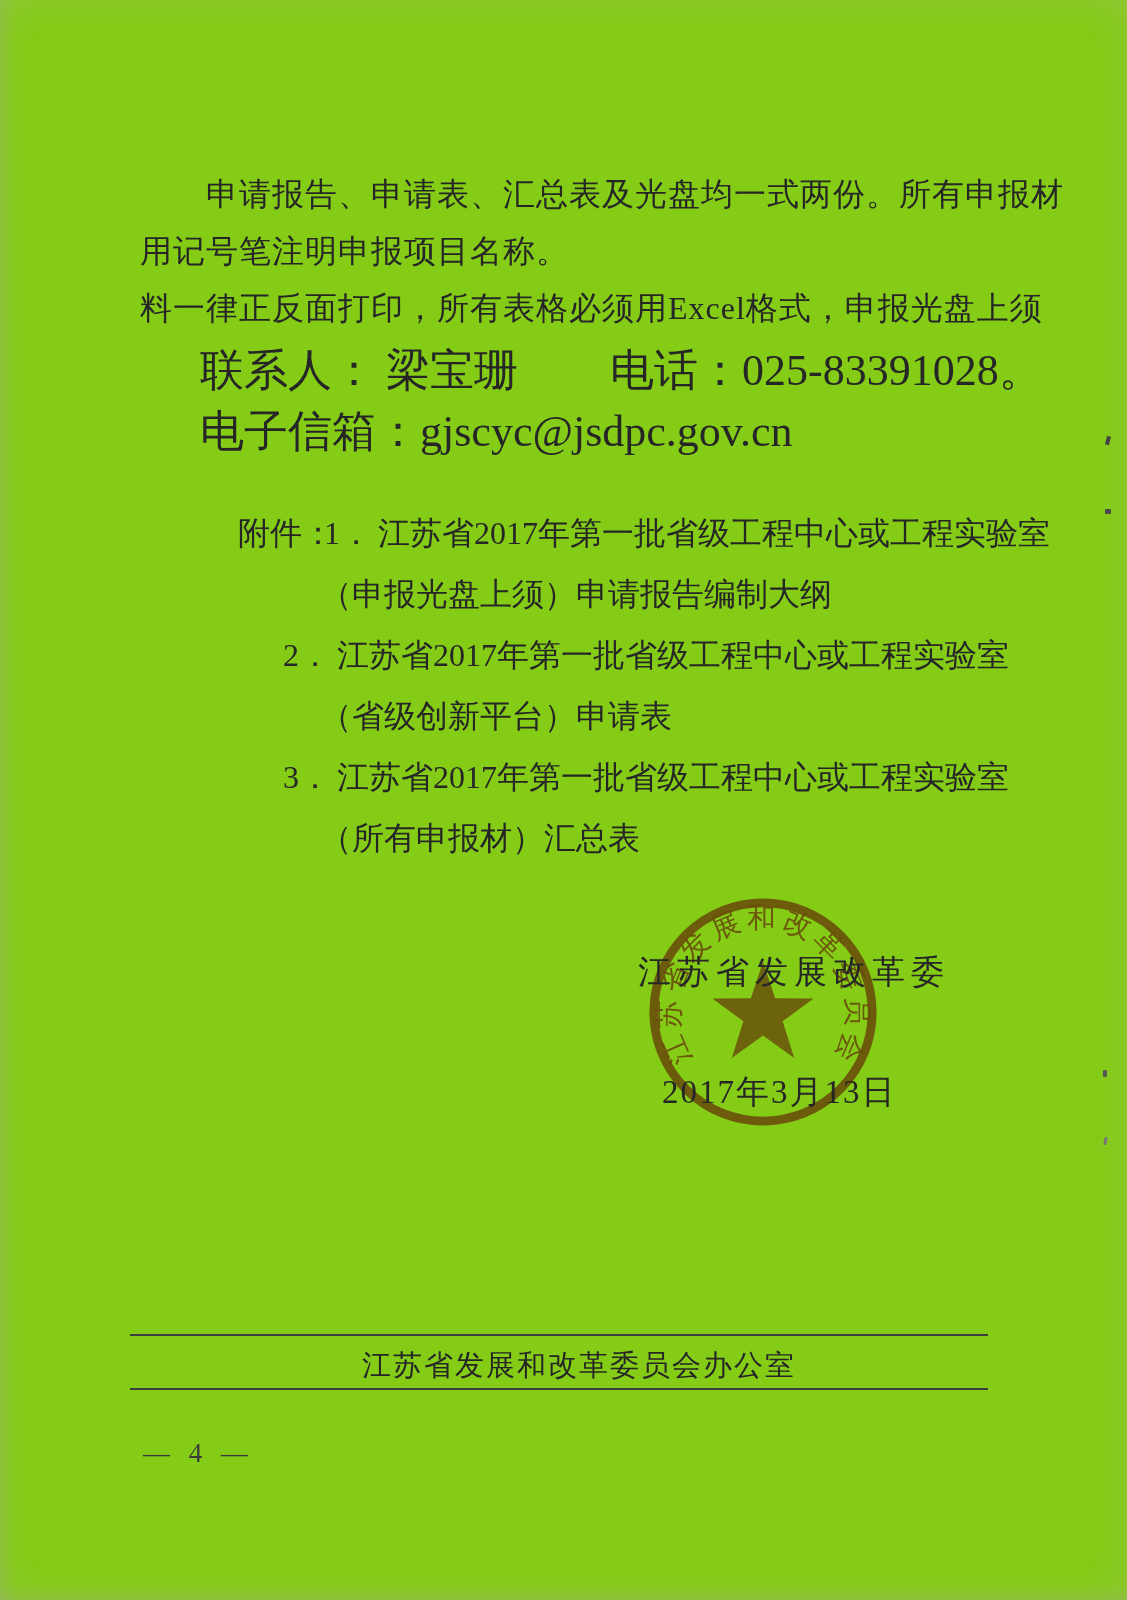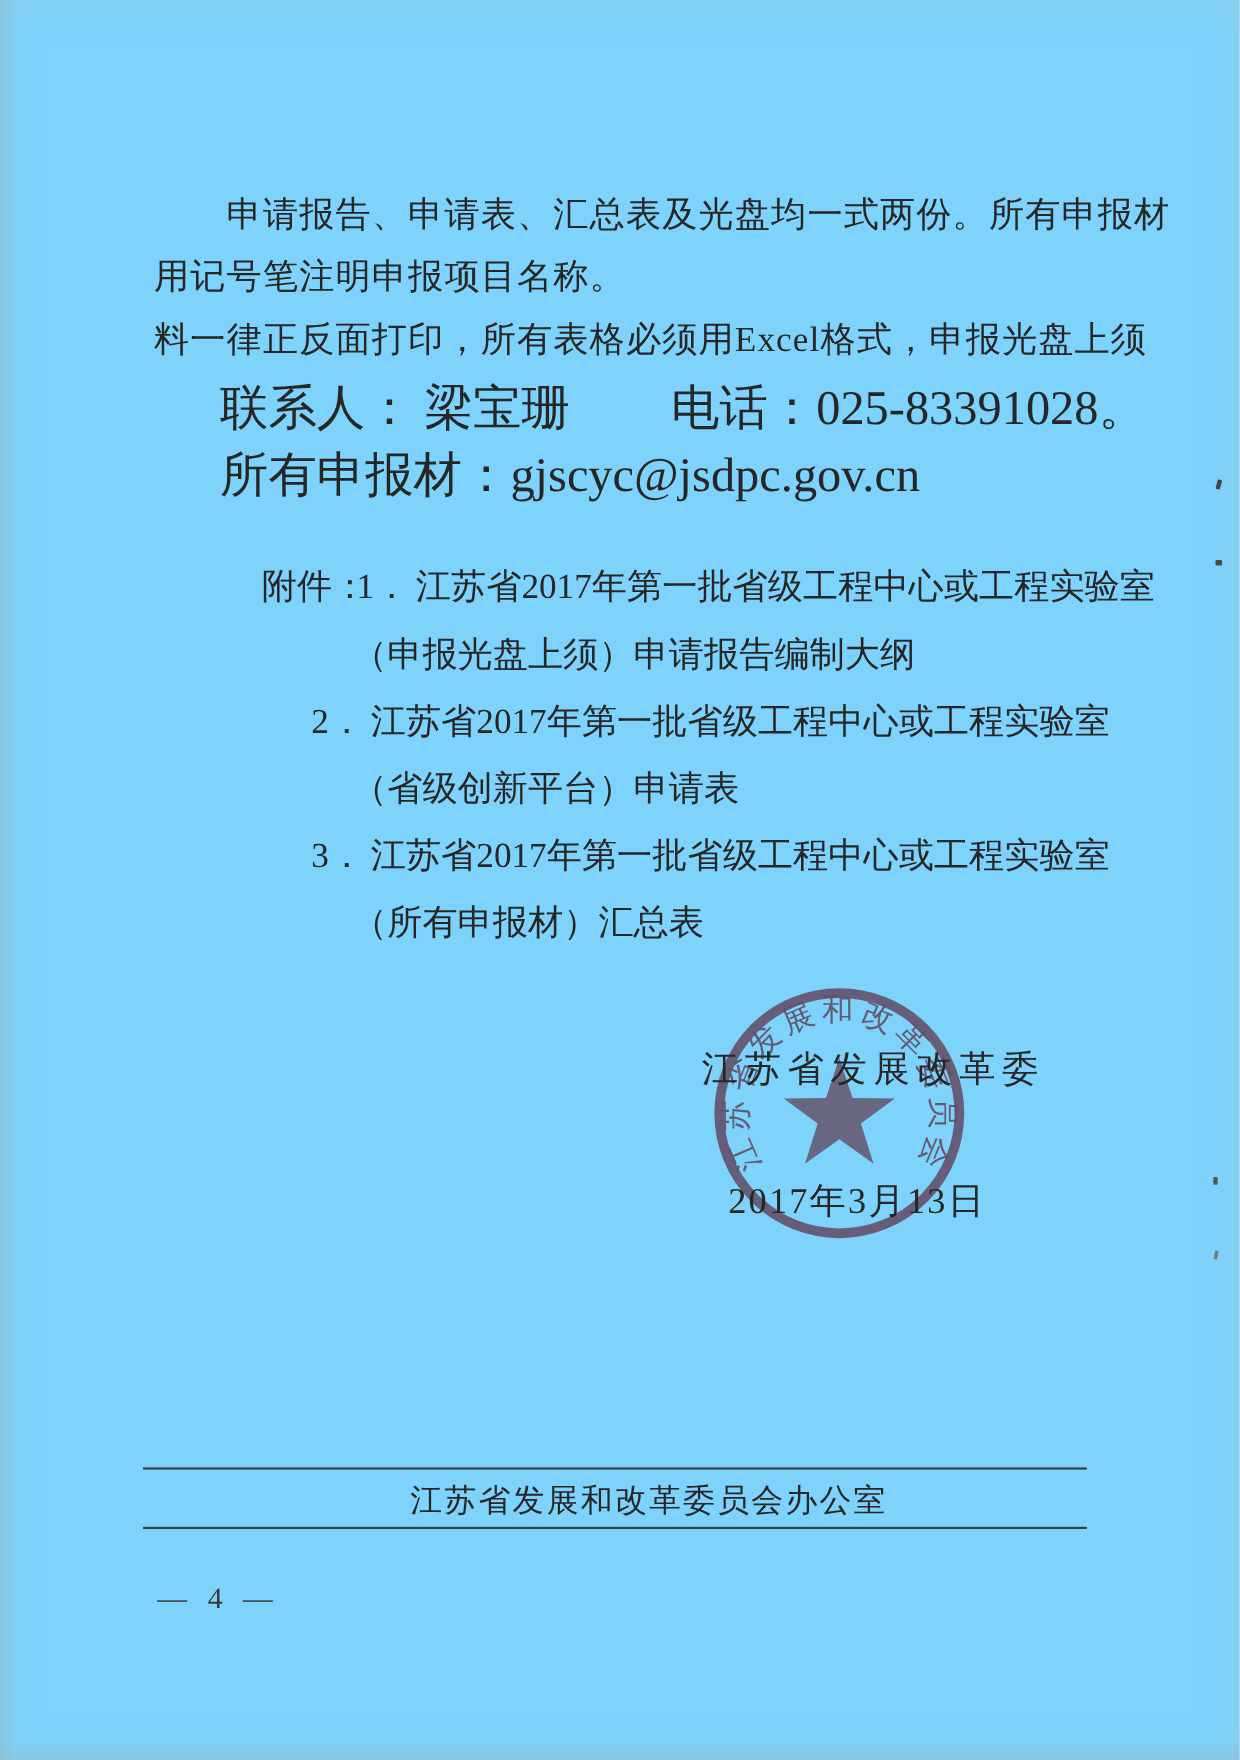--- a/index.html
+++ b/index.html
@@ -1,20 +1,20 @@
 <!DOCTYPE html>
 <html><head>
 <meta charset="utf-8">
 <style>
   html,body{margin:0;padding:0;background:#e8e8e6;}
   .page{
     position:relative;
     width:1127px;height:1600px;
     margin:0 auto;
-    background:#7dd3fc;
+    background:#84cc16;
     overflow:hidden;
     font-family:"Liberation Serif","DejaVu Serif",serif;
     color:#262626;
     box-shadow:inset 0 0 40px rgba(180,180,175,.25);
   }
   
   .scan-edge-left{position:absolute;left:0;top:0;width:14px;height:1600px;background:linear-gradient(to right,rgba(160,160,155,.18),rgba(160,160,155,0));}
   .scan-edge-bottom{position:absolute;left:0;bottom:0;width:1127px;height:16px;background:linear-gradient(to top,rgba(160,160,155,.15),rgba(160,160,155,0));}
 
   .para{
@@ -40,24 +40,24 @@
 
   .sig-issuer{position:absolute;left:622px;top:950px;font-size:33px;letter-spacing:6px;white-space:nowrap;z-index:3;margin-left:16px;}
   .sig-date{position:absolute;left:662px;top:1070px;font-size:33px;letter-spacing:2px;white-space:nowrap;z-index:3;}
 
   .seal{position:absolute;left:645px;top:894px;width:236px;height:236px;z-index:2;mix-blend-mode:multiply;opacity:.92;}
 
   .footer-rule{position:absolute;left:130px;width:858px;height:2px;background:#3d3d3d;}
   .footer-rule.top{top:1334px;}
   .footer-rule.bottom{top:1388px;}
   .footer-row{
-    position:absolute;left:146px;top:1344px;width:858px;
-    display:flex;justify-content:center;align-items:center;
+    position:absolute;left:135px;top:1344px;width:858px;
+    display:flex;justify-content:flex-end;align-items:center;
     font-size:29px;letter-spacing:2px;white-space:nowrap;
-    padding:0;box-sizing:border-box;height:42px;
+    padding:0;box-sizing:border-box;height:42px;flex-direction:column;
   }
   .footer-row .office{margin-left:30px;}
   .footer-row .printdate{margin-right:28px;}
 
   .pageno{position:absolute;left:143px;top:1438px;font-size:27px;color:#3a3a3a;letter-spacing:6px;white-space:nowrap;}
 
   .speck{position:absolute;background:#555;border-radius:1px;}
   .speck.s1{left:1106px;top:436px;width:4px;height:9px;transform:rotate(15deg);background:#444;}
   .speck.s2{left:1105px;top:509px;width:6px;height:5px;background:#4a4a4a;}
   .speck.s3{left:1103px;top:1070px;width:4px;height:7px;background:#555;}
@@ -74,21 +74,21 @@
     <div class="l first fill">申请报告、申请表、汇总表及光盘均一式两份。所有申报材</div>
     <div class="l">用记号笔注明申报项目名称。</div>
     <div class="l fill">料一律正反面打印，所有表格必须用Excel格式，申报光盘上须</div>
   </div>
 
   <div class="contact">
     <div>
       <span>联系人：</span><span class="name">梁宝珊</span><span class="phone-label">电话：</span><span>025-83391028。</span>
     </div>
     <div>
-      <span>所有申报材：</span><span class="email-addr">gjscyc@jsdpc.gov.cn</span>
+      <span>电子信箱：</span><span class="email-addr">gjscyc@jsdpc.gov.cn</span>
     </div>
   </div>
 
   <div class="attach">
     <div class="row">
       <span class="lbl">附件：</span>
       <span class="num">1．</span>
       <span>江苏省2017年第一批省级工程中心或工程实验室</span>
     </div>
     <div class="cont">（申报光盘上须）申请报告编制大纲</div>

